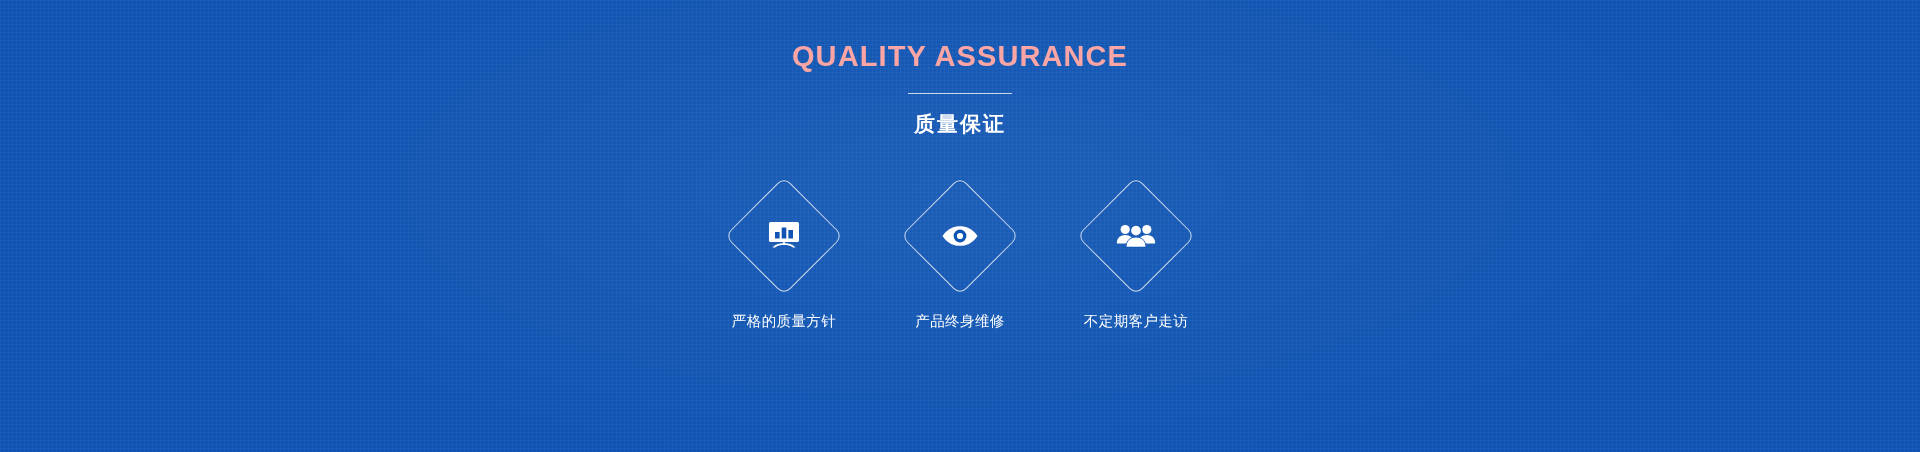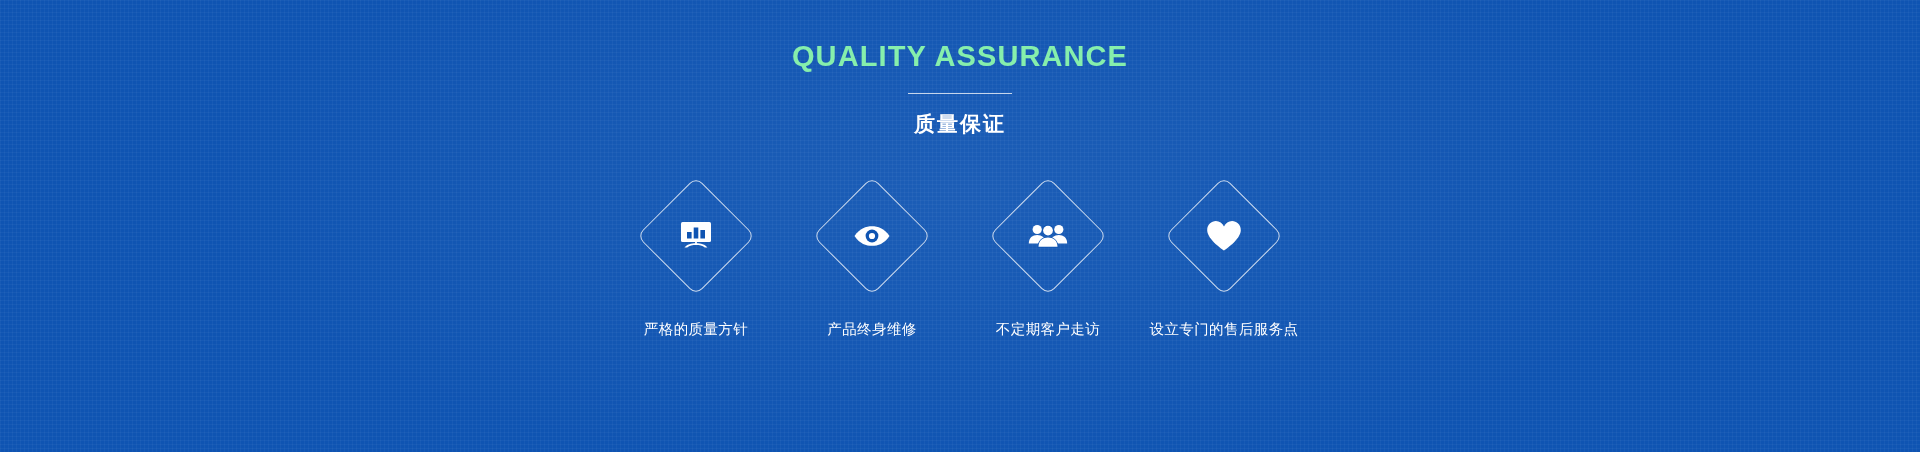--- a/index.html
+++ b/index.html
@@ -62,21 +62,21 @@
     display:flex;
     flex-direction:column;
     align-items:center;
     margin-top:42px;
   }
 
   .title-en {
     font-size:29px;
     font-weight:bold;
     letter-spacing:1.1px;
-    color:#86efac;
+    color:#fca5a5;
     line-height:1;
     white-space:nowrap;
   }
 
   .divider {
     width:104px;
     height:1px;
     background:rgba(255,255,255,0.75);
     margin:22px 0 0 0;
   }
@@ -135,21 +135,21 @@
     z-index:2;
     width:44px;
     height:44px;
     display:flex;
     align-items:center;
     justify-content:center;
   }
   .icon svg { display:block; }
 
   .item-label {
-    margin-top:26px;
+    margin-top:18px;
     font-size:14.5px;
     color:#ffffff;
     letter-spacing:0.4px;
     line-height:1;
     white-space:nowrap;
   }
 </style>
 </head>
 <body>
 
@@ -211,27 +211,16 @@
               <circle cx="21" cy="15.2" r="5.6" fill="#0f54b2"></circle>
               <circle cx="21" cy="15.6" r="4.9" fill="#ffffff"></circle>
               <path d="M10.6 32.4 C10.6 25.3 15.3 21.8 21 21.8 C26.7 21.8 31.4 25.3 31.4 32.4 Z" fill="#0f54b2"></path>
               <path d="M11.5 31.8 C11.5 25.4 15.8 22.4 21 22.4 C26.2 22.4 30.5 25.4 30.5 31.8 Z" fill="#ffffff"></path>
             </svg>
           </div>
         </div>
         <div class="item-label">不定期客户走访</div>
       </div>
 
-      <div class="item">
-        <div class="diamond-wrap">
-          <div class="diamond"></div>
-          <div class="icon">
-            <svg width="42" height="42" viewBox="0 0 42 42">
-              <path d="M21 35.5 C21 35.5 4.2 24.6 4.2 15.2 C4.2 9.6 8.4 6.1 12.9 6.1 C16.5 6.1 19.4 8.3 21 11.4 C22.6 8.3 25.5 6.1 29.1 6.1 C33.6 6.1 37.8 9.6 37.8 15.2 C37.8 24.6 21 35.5 21 35.5 Z" fill="#ffffff"></path>
-            </svg>
-          </div>
-        </div>
-        <div class="item-label">设立专门的售后服务点</div>
-      </div>
 
     </div>
   </div>
 </div>
 
 </body></html>

